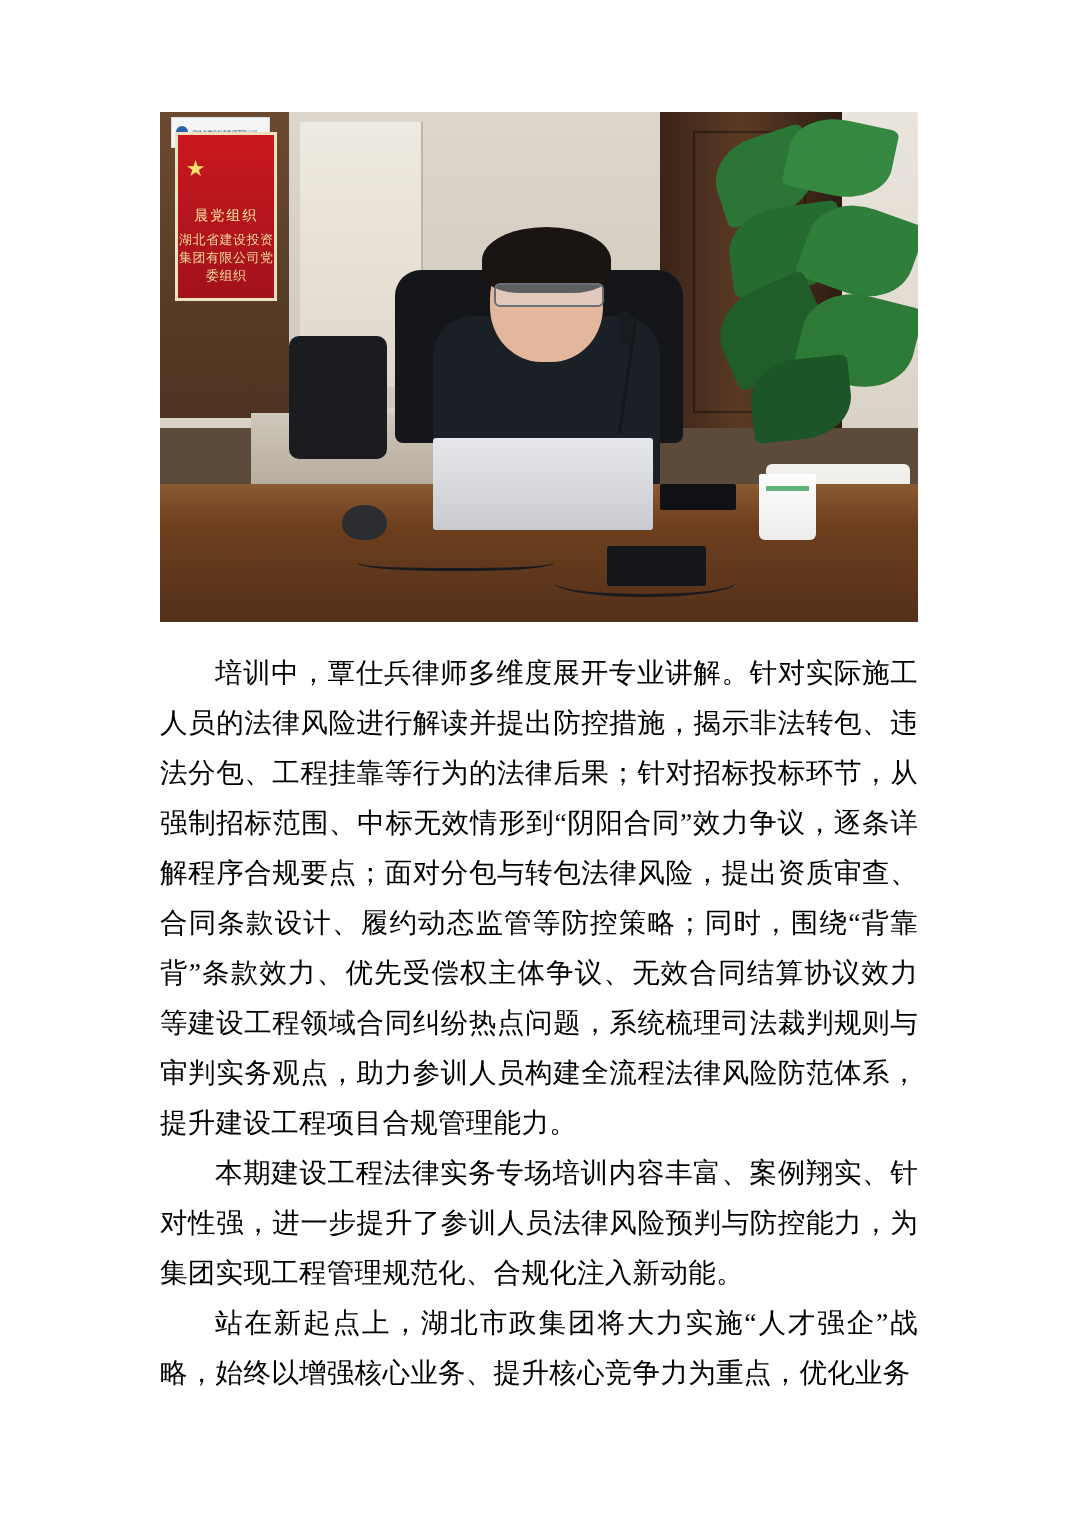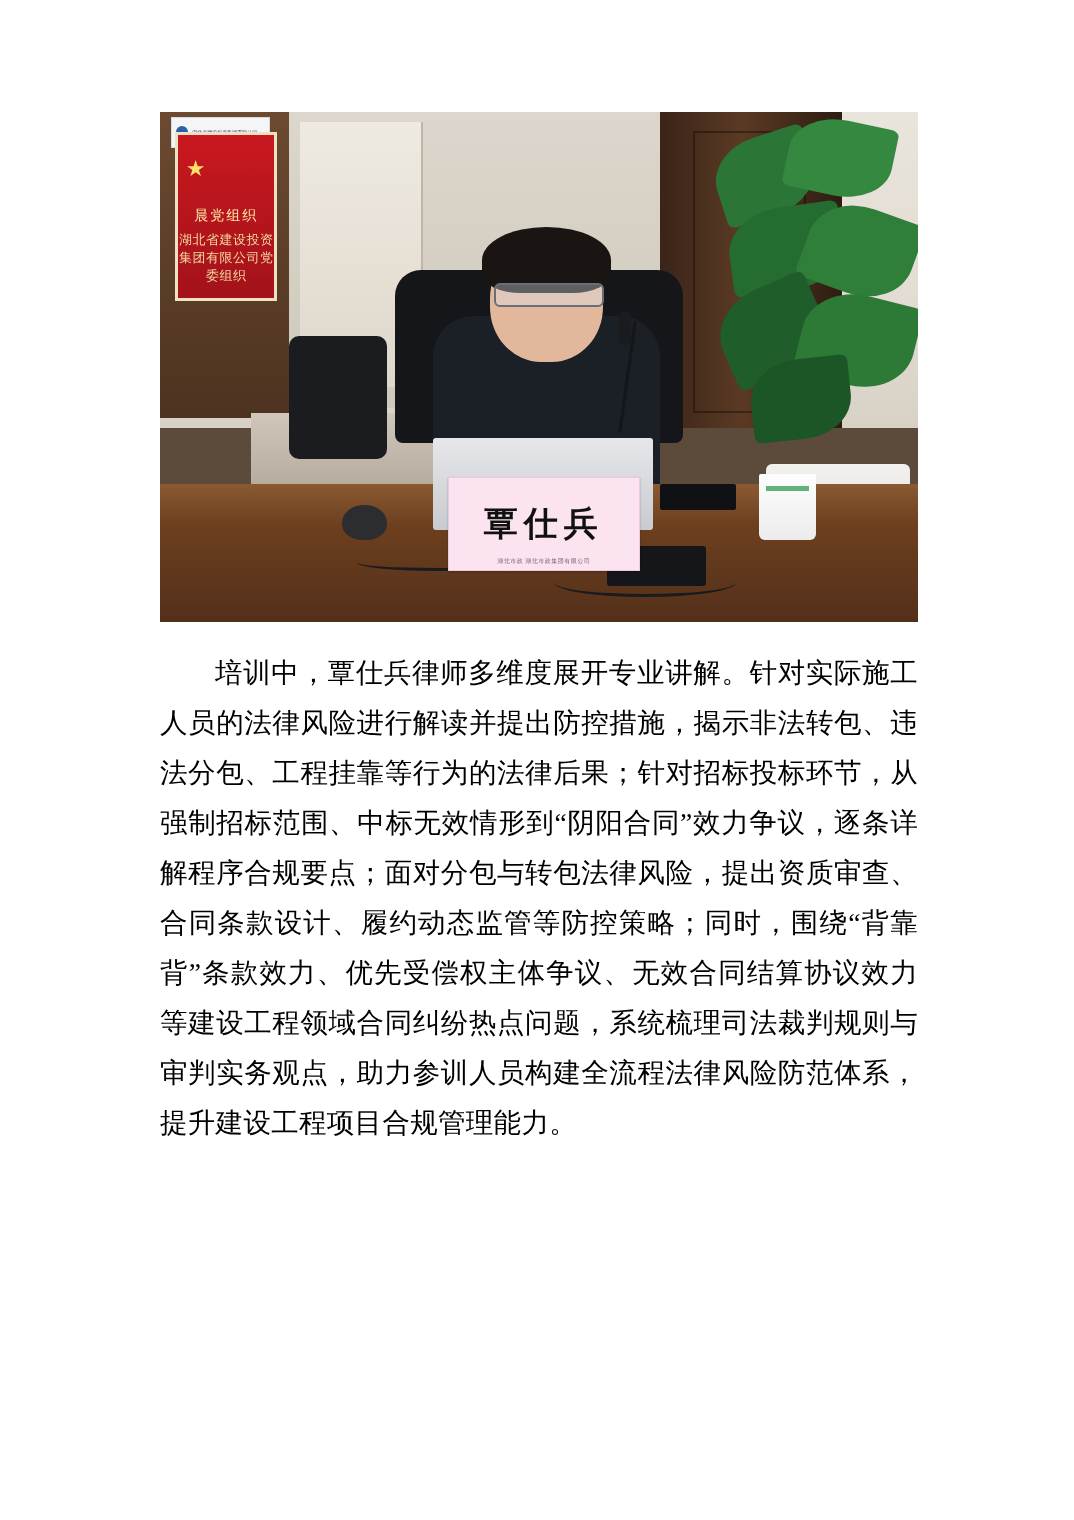--- a/index.html
+++ b/index.html
@@ -268,24 +268,22 @@
       <div class="ph-cable c1"></div>
       <div class="ph-cable c2"></div>
       <div class="ph-laptop"></div>
       <div class="ph-mic-head"></div>
       <div class="ph-mic-arm"></div>
       <div class="ph-mic-base"></div>
       <div class="ph-phone"></div>
       <div class="ph-mouse"></div>
       <div class="ph-cup"></div>
 
-      <div class="ph-nameplate">
-        <span class="np-name">覃仕兵</span>
-        <span class="np-foot">湖北市政  湖北市政集团有限公司</span>
-      </div>
     </figure>
 
     <div class="body-text">
       <p>培训中，覃仕兵律师多维度展开专业讲解。针对实际施工人员的法律风险进行解读并提出防控措施，揭示非法转包、违法分包、工程挂靠等行为的法律后果；针对招标投标环节，从强制招标范围、中标无效情形到“阴阳合同”效力争议，逐条详解程序合规要点；面对分包与转包法律风险，提出资质审查、合同条款设计、履约动态监管等防控策略；同时，围绕“背靠背”条款效力、优先受偿权主体争议、无效合同结算协议效力等建设工程领域合同纠纷热点问题，系统梳理司法裁判规则与审判实务观点，助力参训人员构建全流程法律风险防范体系，提升建设工程项目合规管理能力。</p>
+      <p>本期建设工程法律实务专场培训内容丰富、案例翔实、针对性强，进一步提升了参训人员法律风险预判与防控能力，为集团实现工程管理规范化、合规化注入新动能。</p>
+      <p>站在新起点上，湖北市政集团将大力实施“人才强企”战略，始终以增强核心业务、提升核心竞争力为重点，优化业务</p>
     </div>
   </div>
 
 </div>
 
 </body></html>

